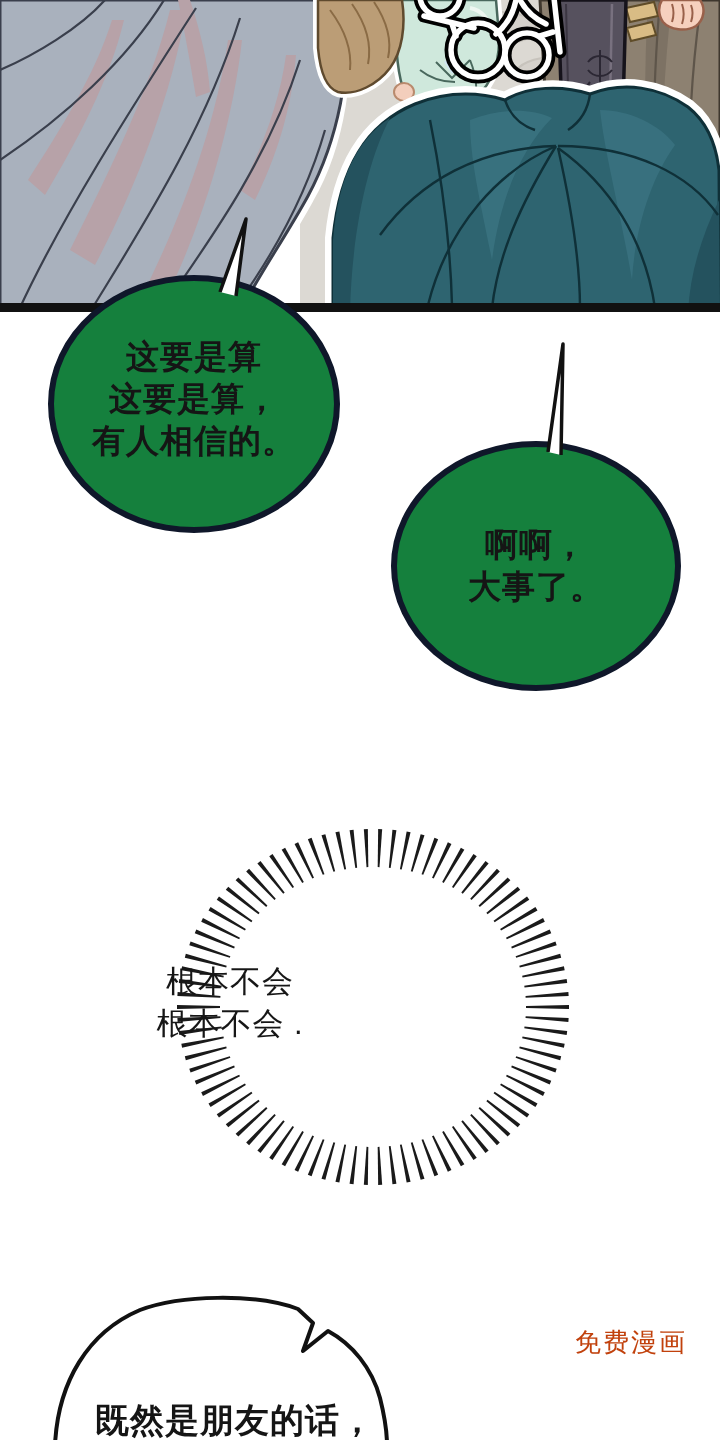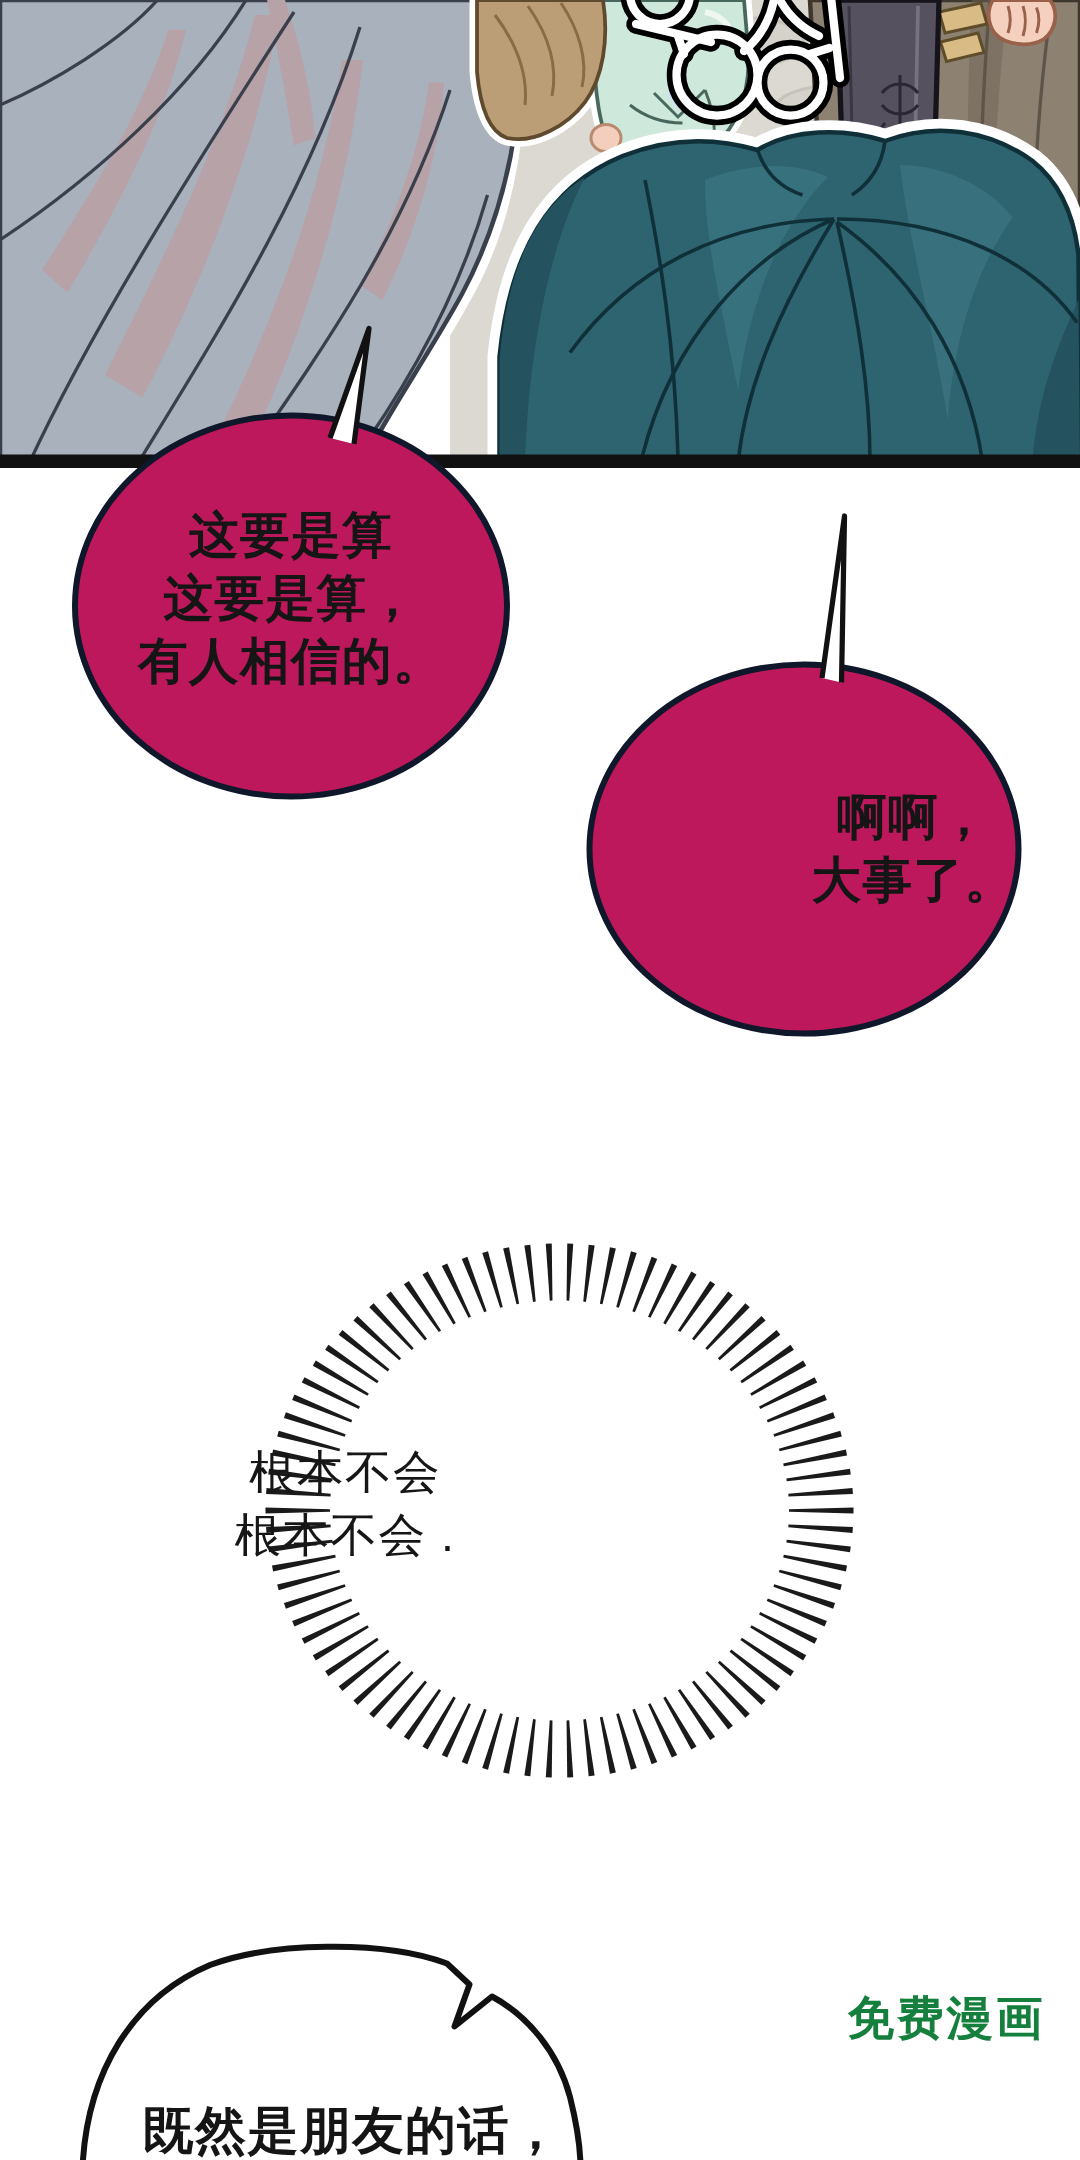--- a/index.html
+++ b/index.html
@@ -6,31 +6,31 @@
   body{
     width:720px;height:1440px;position:relative;overflow:hidden;
     background:#ffffff;
     font-family:"Liberation Sans","DejaVu Sans",sans-serif;
   }
   .abs{position:absolute;}
   
   #artwork{left:0;top:0;width:720px;height:312px;}
   
   .bubble{
-    background:#be185d;border:4px solid #0f172a;border-radius:50%;
+    background:#15803d;border:6px solid #0f172a;border-radius:50%;
     display:flex;align-items:center;justify-content:center;
     box-sizing:border-box;z-index:3;
   }
   .bubble-text{
     text-align:center;font-weight:700;color:#151515;
     font-size:33px;line-height:42px;letter-spacing:1px;white-space:nowrap;
   }
   #bubble1{left:48px;top:275px;width:292px;height:258px;}
   #bubble1 .bubble-text{padding-bottom:10px;}
-  #bubble2{left:391px;top:441px;width:290px;height:250px;justify-content:flex-end;}
+  #bubble2{left:391px;top:441px;width:290px;height:250px;}
   .tail{z-index:4;pointer-events:none;}
   
   #burst{left:163px;top:817px;width:420px;height:380px;z-index:2;}
   #burst-text{
     left:197px;top:961px;width:386px;text-align:center;z-index:3;
     font-weight:400;color:#161616;font-size:31px;line-height:42px;letter-spacing:1px;
     transform:translateX(-160px); 
     white-space:nowrap;
   }
   
@@ -39,21 +39,21 @@
     left:52px;top:1398px;width:366px;text-align:center;z-index:4;
     font-weight:700;color:#151515;font-size:34px;letter-spacing:1px;white-space:nowrap;
   }
   
   #watermark{left:556px;top:1318px;width:150px;text-align:center;z-index:1;}
   #wm-logo{
     font-size:56px;font-weight:800;color:#e2e2e2;letter-spacing:2px;line-height:1.0;
     text-shadow:0 0 2px #f2f2f2;
   }
   #wm-sub{
-    margin-top:7px;font-size:31px;font-weight:700;color:#15803d;letter-spacing:2px;
+    margin-top:7px;font-size:26px;font-weight:400;color:#c2410c;letter-spacing:2px;
     text-shadow:0 0 1px #f4f4f4;
   }
 </style>
 </head>
 <body>
 
 <svg id="artwork" class="abs" viewBox="0 0 720 312" xmlns="http://www.w3.org/2000/svg">
 
   <g>
     <rect x="0" y="0" width="720" height="312" fill="#ffffff"></rect>

